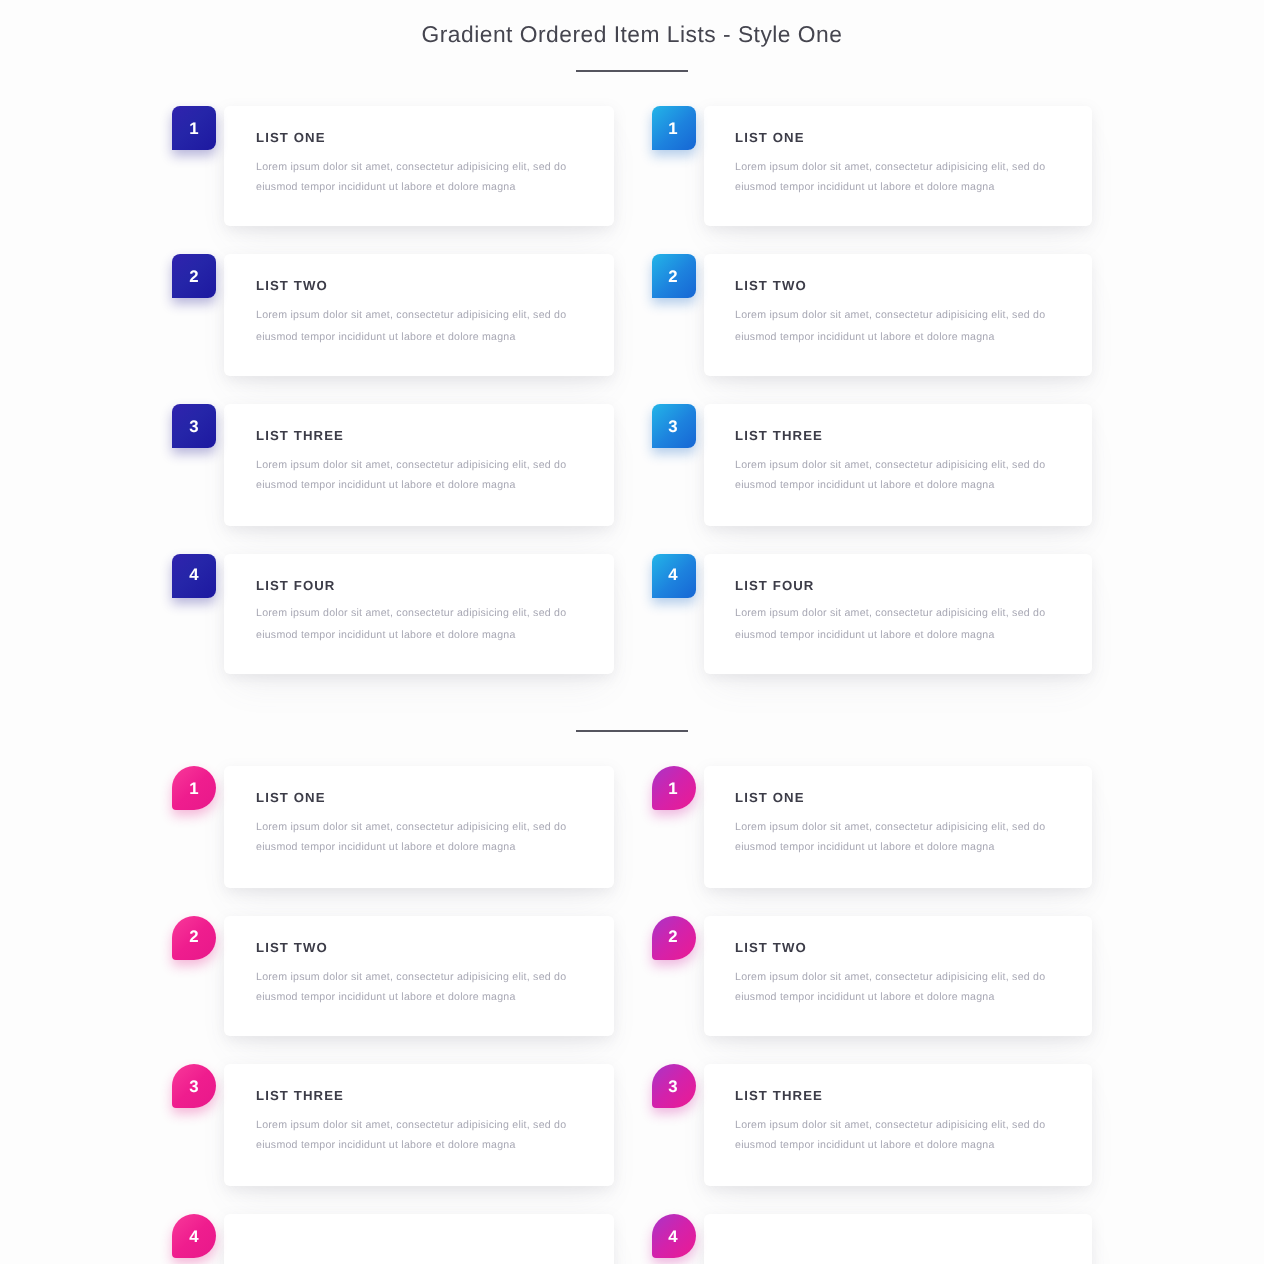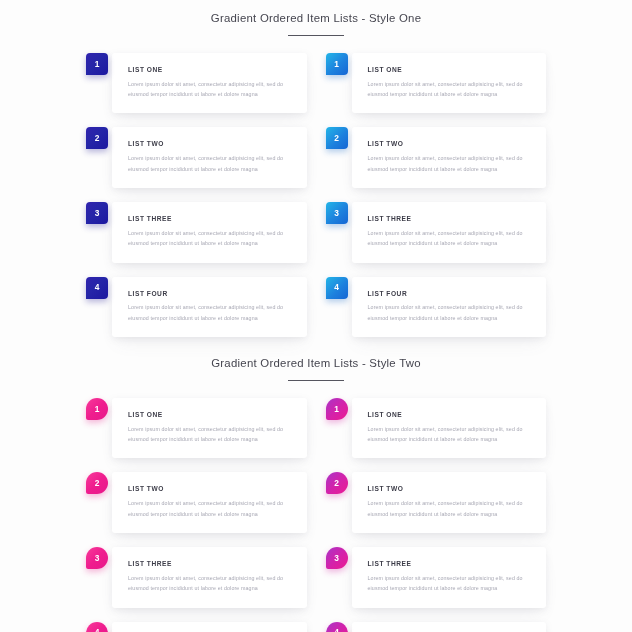--- a/index.html
+++ b/index.html
@@ -240,21 +240,20 @@
             <div class="item-text">Lorem ipsum dolor sit amet, consectetur adipisicing elit, sed do eiusmod tempor incididunt ut labore et dolore magna</div>
           </div>
         </div>
 
       </div>
     </div>
   </div>
 
   <div class="section section-two">
     <div class="section-header">
-      <h2 class="section-title">Gradient Ordered Item Lists - Style Two</h2>
       <div class="title-rule"></div>
     </div>
 
     <div class="lists-grid">
 
       <div class="list-col">
 
         <div class="list-item">
           <div class="badge badge-circle grad-c">
             <span>1</span>

